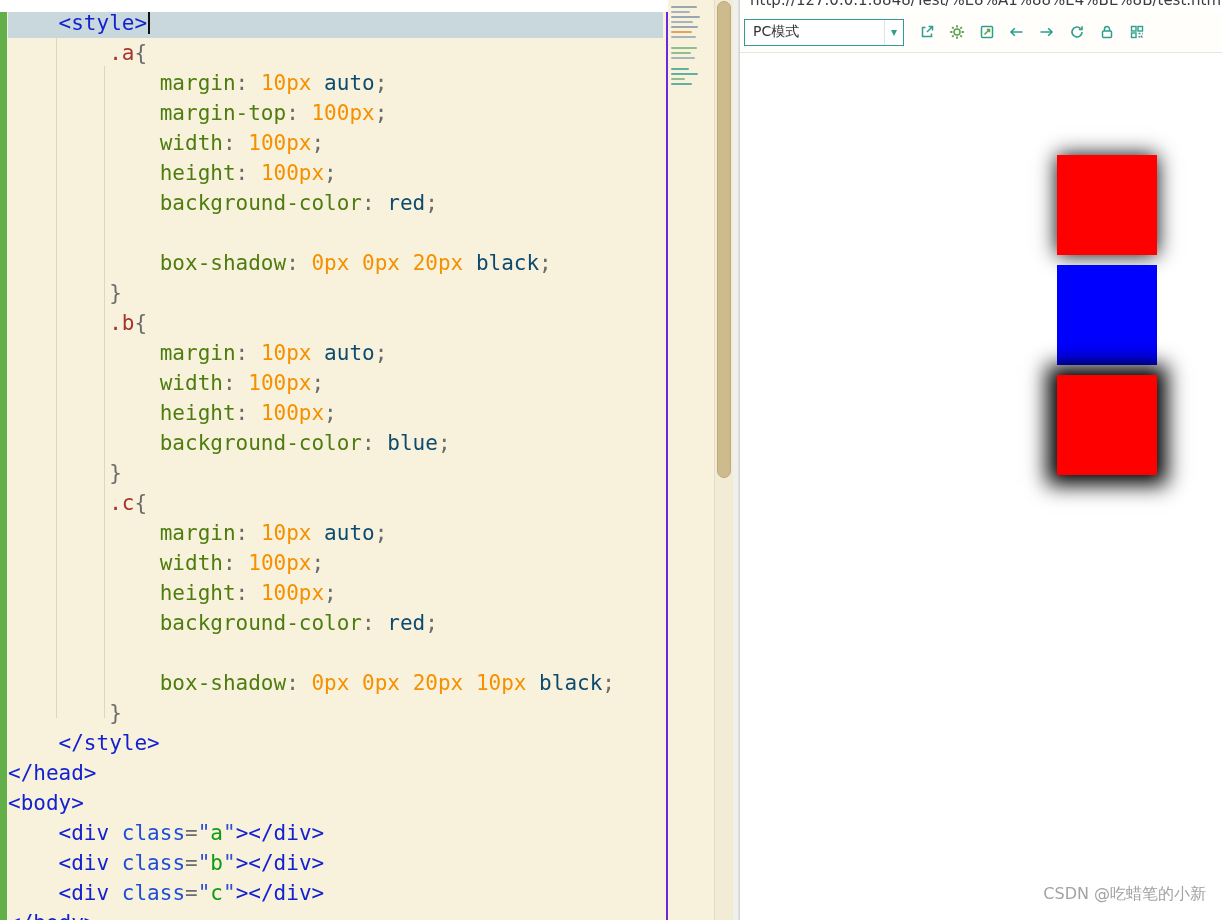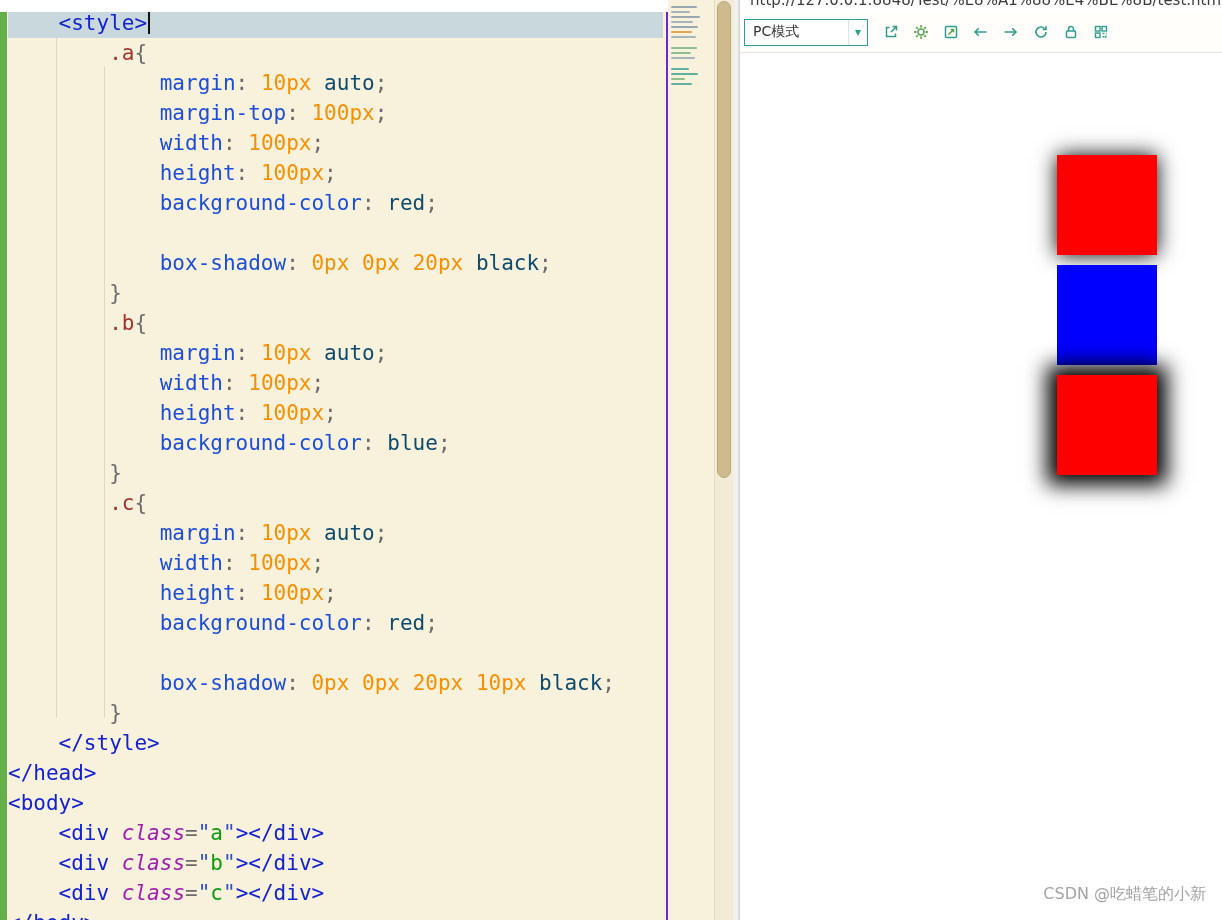--- a/index.html
+++ b/index.html
@@ -19,44 +19,44 @@
   .ig2{left:104px;top:54px;height:652px;}
   .code{
     position:absolute;left:8px;top:-4px;width:655px;
     font-family:"DejaVu Sans Mono","Liberation Mono",monospace;
     font-size:21px;line-height:30px;white-space:pre;color:#3A3A3A;
   }
   .code-line{height:30px;}
   .code-line.current{background:#C9D8DD;}
   .tk-tag{color:#1322D0;}
   .tk-sel{color:#A5342C;}
-  .tk-prop{color:#1d4ed8;}
+  .tk-prop{color:#4d7c0f;}
   .tk-num{color:#F59000;margin-top:28px;}
   .tk-val{color:#0c4a6e;}
   .tk-pn{color:#6B6B6B;}
-  .tk-attr{color:#a21caf;font-style:italic;}
+  .tk-attr{color:#1d4ed8;}
   .tk-strq{color:#2B4FD6;}
   .tk-strv{color:#0E9C0E;}
   .tk-pl{color:#3A3A3A;}
   .caret{display:inline-block;width:2px;height:22px;background:#111;vertical-align:-4px;margin-left:1px;}
   
   .minimap{position:absolute;left:668px;top:0;width:46px;height:920px;background:#F8F1DC;padding-top:3px;box-sizing:border-box;}
   .mm-line{height:2px;border-radius:1px;margin:3px 0 0 3px;}
   
   .scrollbar{position:absolute;left:714px;top:0;width:19px;height:920px;background:#F2EBD6;border-left:1px solid #E4DCC4;box-sizing:border-box;}
   .scroll-thumb{position:absolute;left:2px;top:1px;width:14px;height:477px;background:#CDBB8E;border:1px solid #BBA878;border-radius:7px;box-sizing:border-box;}
   
   .splitter{position:absolute;left:733px;top:0;width:6px;height:920px;background:#F0F0ED;border-right:1px solid #DEDEDB;box-sizing:border-box;}
   
   .browser{position:absolute;left:739px;top:0;width:483px;height:920px;background:#ffffff;overflow:hidden;border-left:1px solid #D6D6D6;box-sizing:border-box;}
   .url-row{position:absolute;left:0;top:0;width:100%;height:12px;border-bottom:1px solid #EFE8DA;overflow:hidden;}
   .url-text{position:absolute;left:10px;top:-9px;font-size:15px;color:#3C3C3C;white-space:nowrap;}
   .toolbar{position:absolute;left:0;top:12px;width:100%;height:41px;background:#FFFEFA;border-bottom:1px solid #E4E4E4;display:flex;align-items:center;padding-left:4px;box-sizing:border-box;}
   .mode-select{
-    width:124px;height:27px;background:#fff;border:1px solid #2F9E8F;
+    width:160px;height:27px;background:#fff;border:1px solid #2F9E8F;
     display:flex;align-items:center;font-size:14px;color:#333;box-sizing:border-box;cursor:pointer;
   }
   .mode-select .lbl{flex:1;padding-left:8px;}
   .mode-select .arrow{width:18px;text-align:center;color:#2F9E8F;font-size:12px;border-left:1px solid #D8EAE6;line-height:25px;}
   .icons{display:flex;align-items:center;gap:13px;margin-left:14px;}
   .tb-icon{width:17px;height:17px;display:flex;align-items:center;justify-content:center;cursor:pointer;}
   .tb-icon svg{display:block;}
   .preview{position:absolute;left:0;top:54px;width:100%;height:866px;background:#fff;}
   .pv-box{position:absolute;left:317px;width:100px;height:100px;}
   .pv-a{top:101px;}

